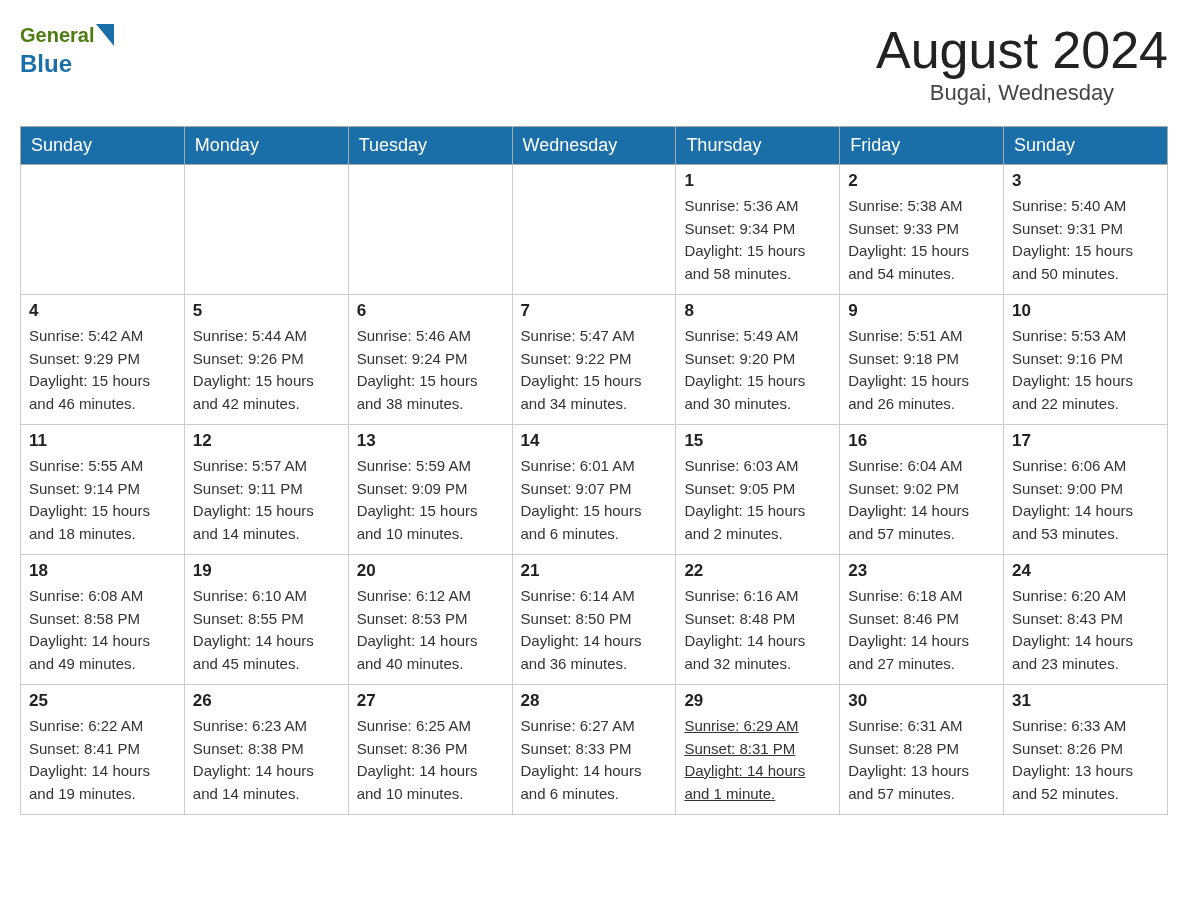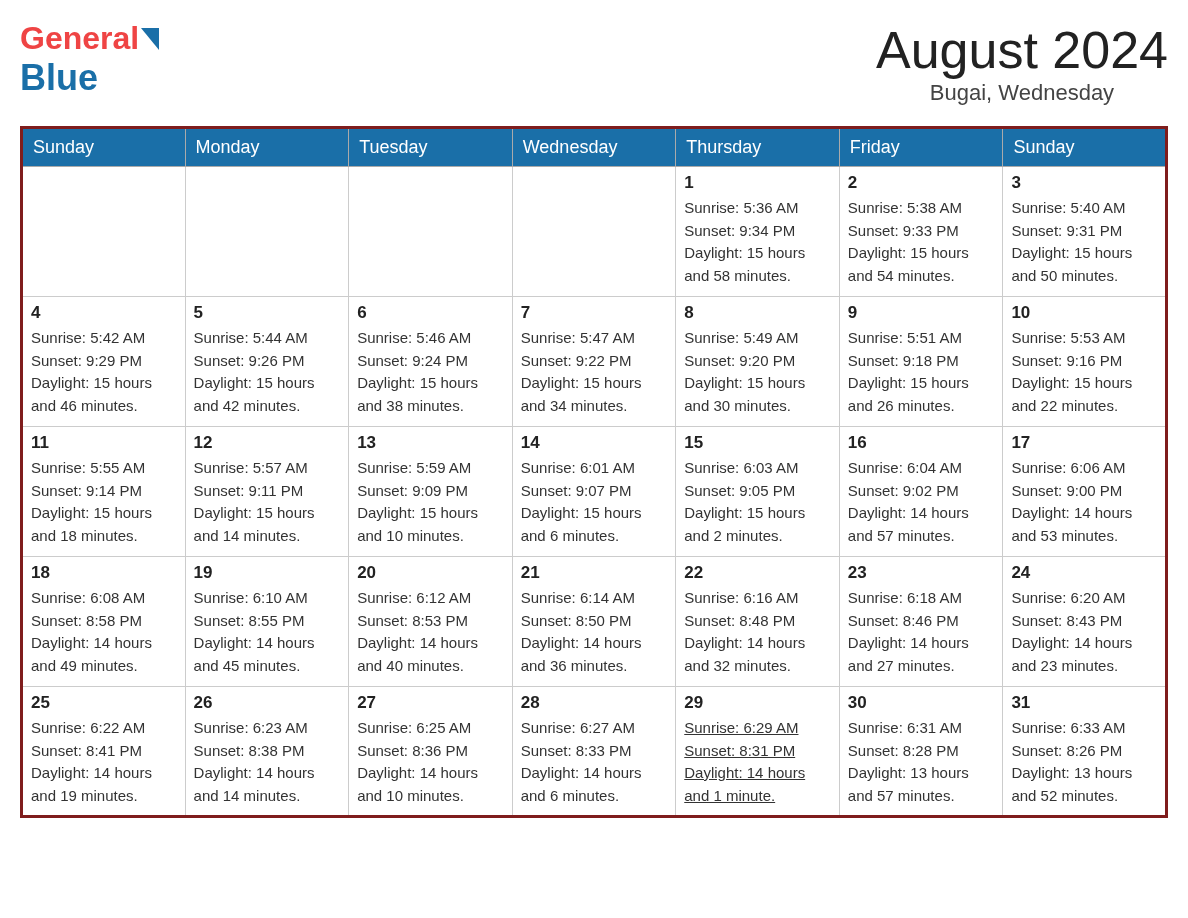--- a/index.html
+++ b/index.html
@@ -10,45 +10,45 @@
       width: 1188px;
       min-height: 918px;
     }
     .header {
       display: flex;
       justify-content: space-between;
       align-items: flex-start;
       margin-bottom: 20px;
     }
     .logo-text-general {
-      font-size: 32px;
+      font-size: 20px;
       font-weight: bold;
-      color: #ef4444;
+      color: #4d7c0f;
     }
     .logo-blue {
-      font-size: 36px;
+      font-size: 24px;
       font-weight: bold;
       color: #1a6fa8;
     }
     .title-area {
       text-align: center;
     }
     .month-title {
       font-size: 52px;
       font-weight: normal;
       color: #222;
     }
     .location {
       font-size: 22px;
       color: #444;
     }
     .calendar {
       width: 100%;
       border-collapse: collapse;
-      border: 3px solid #7f1d1d;
+      border: 1px solid #7f1d1d;
     }
     .calendar th {
       background-color: #1a6fa8;
       color: #fff;
       padding: 8px 10px;
       font-size: 18px;
       font-weight: normal;
       text-align: left;
       border: 1px solid #aaa;
     }

